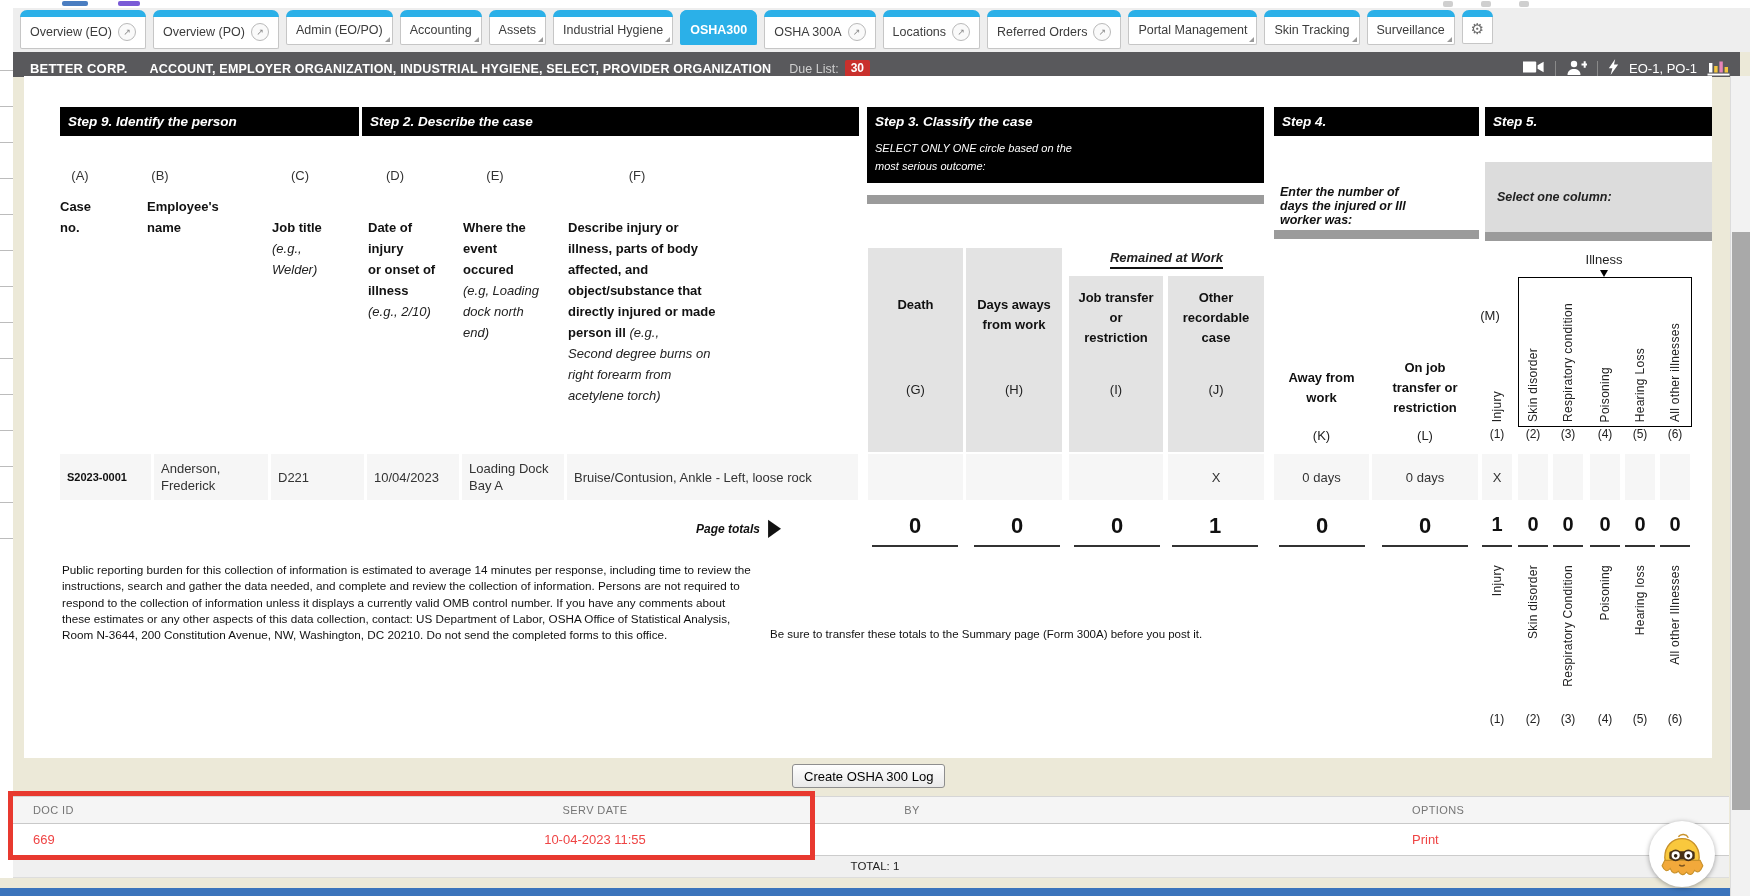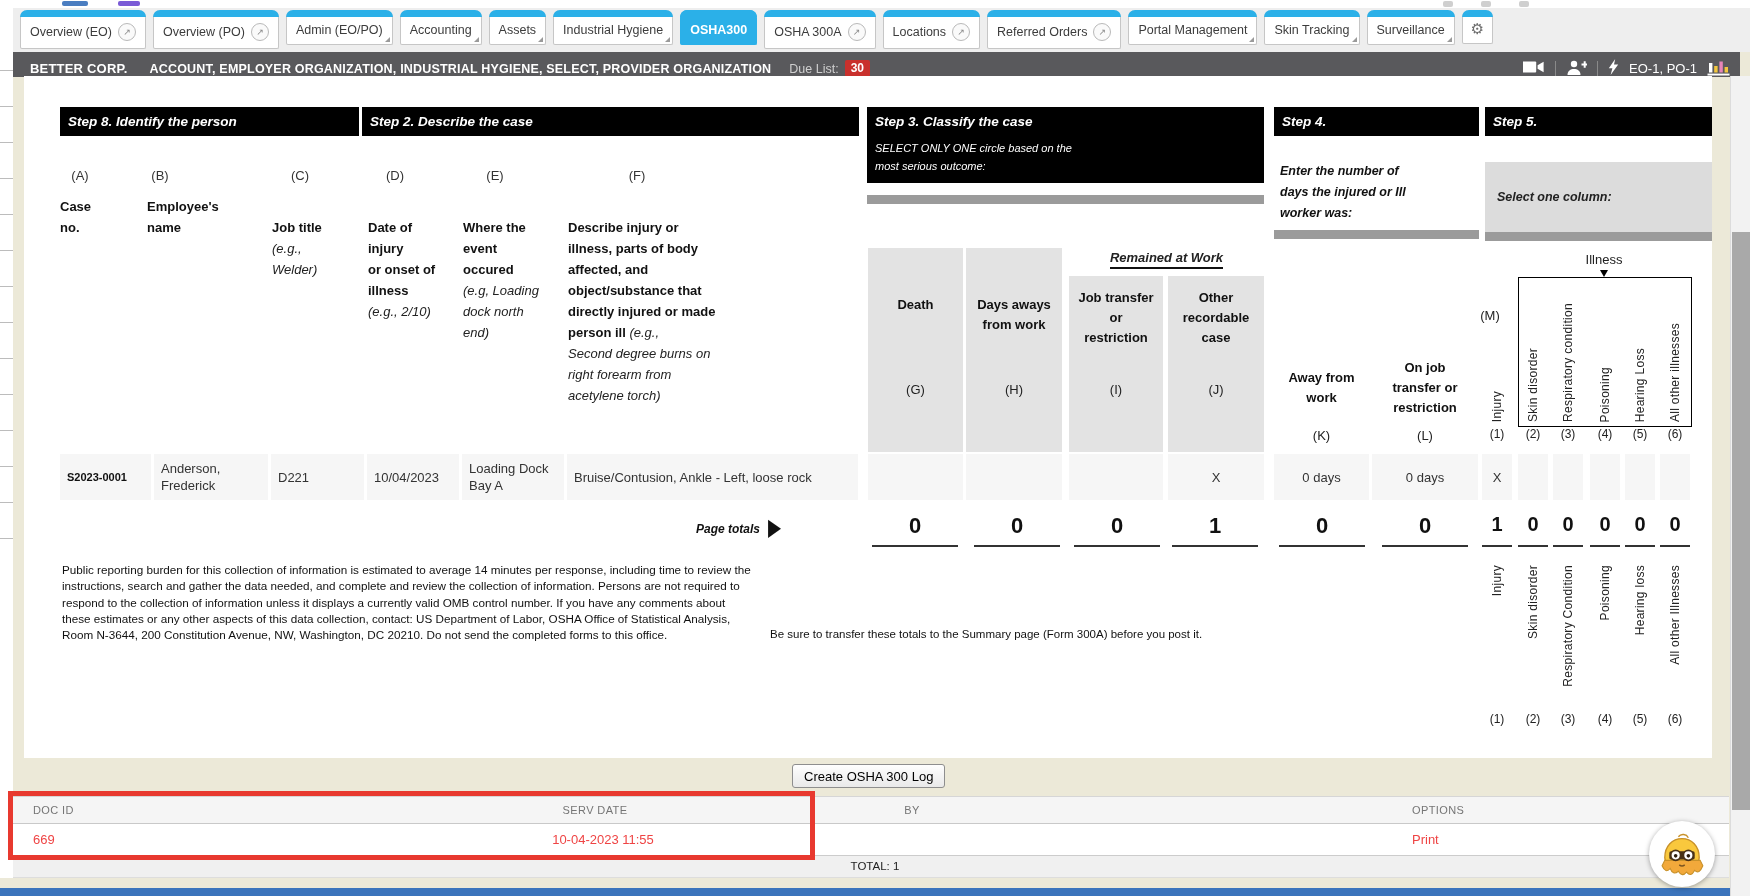--- a/index.html
+++ b/index.html
@@ -45,22 +45,22 @@
 
   
   .panel{left:24px;top:76px;width:1688px;height:682px;background:#fff;}
   .stepbar{position:absolute;background:#000;color:#fff;font-style:italic;font-weight:bold;
     font-size:13.5px;box-sizing:border-box;padding:7px 8px;}
   .step3note{font-weight:normal;font-size:11px;font-style:italic;margin-top:10px;line-height:18px;
     white-space:pre-line;}
   .graybar{position:absolute;background:#9b9b9b;height:9px;}
   .graybox5{position:absolute;background:#dcdcdc;display:flex;align-items:center;
     padding-left:12px;box-sizing:border-box;font-style:italic;font-weight:bold;font-size:12.5px;color:#222;}
-  .s4note{position:absolute;font-style:italic;font-weight:bold;font-size:12.5px;line-height:21px;
-    white-space:pre-line;color:#111;}
+  .s4note{position:absolute;font-style:italic;font-weight:bold;font-size:12.5px;line-height:14px;
+    white-space:pre-line;color:#111;margin-top:24px;}
   .colletter{position:absolute;font-size:13px;color:#333;text-align:center;}
   .coltitle{position:absolute;font-size:13px;font-weight:bold;line-height:21px;white-space:pre-line;color:#111;}
   .colex{font-weight:normal;font-style:italic;color:#222;white-space:pre-line;}
   .gbox{position:absolute;background:#e3e3e3;}
   .classtitle{position:absolute;font-size:13px;font-weight:bold;line-height:20px;
     white-space:pre-line;text-align:center;color:#111;}
   .classletter{position:absolute;font-size:13px;color:#222;text-align:center;}
   .remained{position:absolute;text-align:center;font-size:13px;font-weight:bold;font-style:italic;}
   .remained span{border-bottom:2px solid #111;padding-bottom:2px;}
   .illbox{position:absolute;border:1px solid #000;background:#fff;}
@@ -208,21 +208,21 @@
             <rect x="17.6" y="8" width="3.4" height="5.5" fill="#f3c73e"></rect>
             <rect x="0.5" y="14.6" width="22" height="1.9" fill="#fff"></rect>
           </svg>
       </span>
     </span>
   </div>
 
   <div class="abs panel">
 
     <div class="stepbar" style="left:36px;top:31px;width:299px;height:29px;">
-      <span>Step 8. Identify the person</span>
+      <span>Step 9. Identify the person</span>
     </div>
     <div class="stepbar" style="left:338px;top:31px;width:497px;height:29px;">
       <span>Step 2. Describe the case</span>
     </div>
     <div class="stepbar" style="left:843px;top:31px;width:397px;height:76px;">
       <span>Step 3. Classify the case</span>
       <div class="step3note">SELECT ONLY ONE circle based on the
 most serious outcome:</div>
     </div>
     <div class="graybar" style="left:843px;top:119px;width:397px;"></div>
@@ -391,21 +391,21 @@
   <button class="create-btn">Create OSHA 300 Log</button>
 
   <div class="abs ftable-head">
     <span class="fhead" style="left:20px;">DOC ID</span>
     <span class="fhead" style="left:362px;width:440px;text-align:center;">SERV DATE</span>
     <span class="fhead" style="left:864px;width:70px;text-align:center;">BY</span>
     <span class="fhead" style="left:1399px;">OPTIONS</span>
   </div>
   <div class="abs ftable-row">
     <span class="fcell" style="left:20px;">669</span>
-    <span class="fcell" style="left:370px;width:440px;text-align:center;">10-04-2023 11:55</span>
+    <span class="fcell" style="left:362px;width:440px;text-align:center;">10-04-2023 11:55</span>
     <span class="fcell" style="left:864px;width:70px;text-align:center;"></span>
     <span class="fcell" style="left:1399px;">Print</span>
   </div>
   <div class="abs ftable-total">
     <span class="ftotal">TOTAL: 1</span>
   </div>
 
   <div class="abs redbox"></div>
 
   <div class="abs bottombar"></div>

